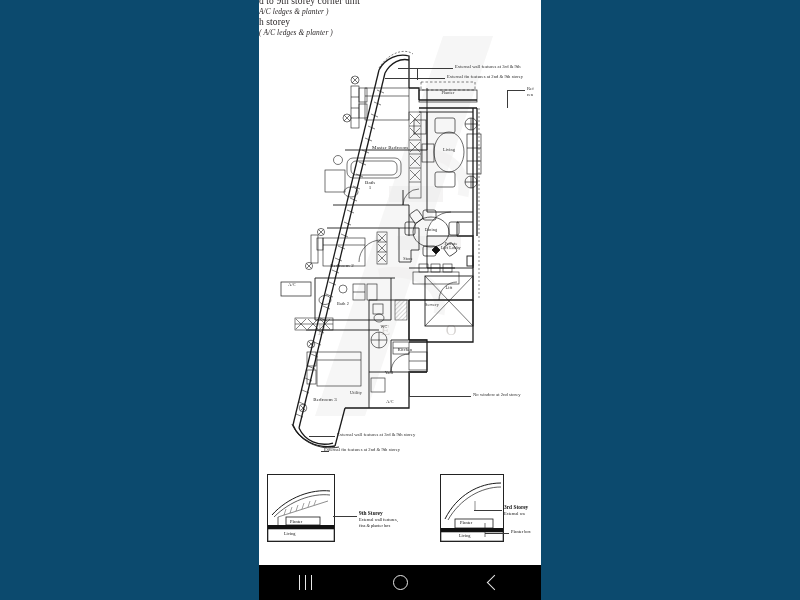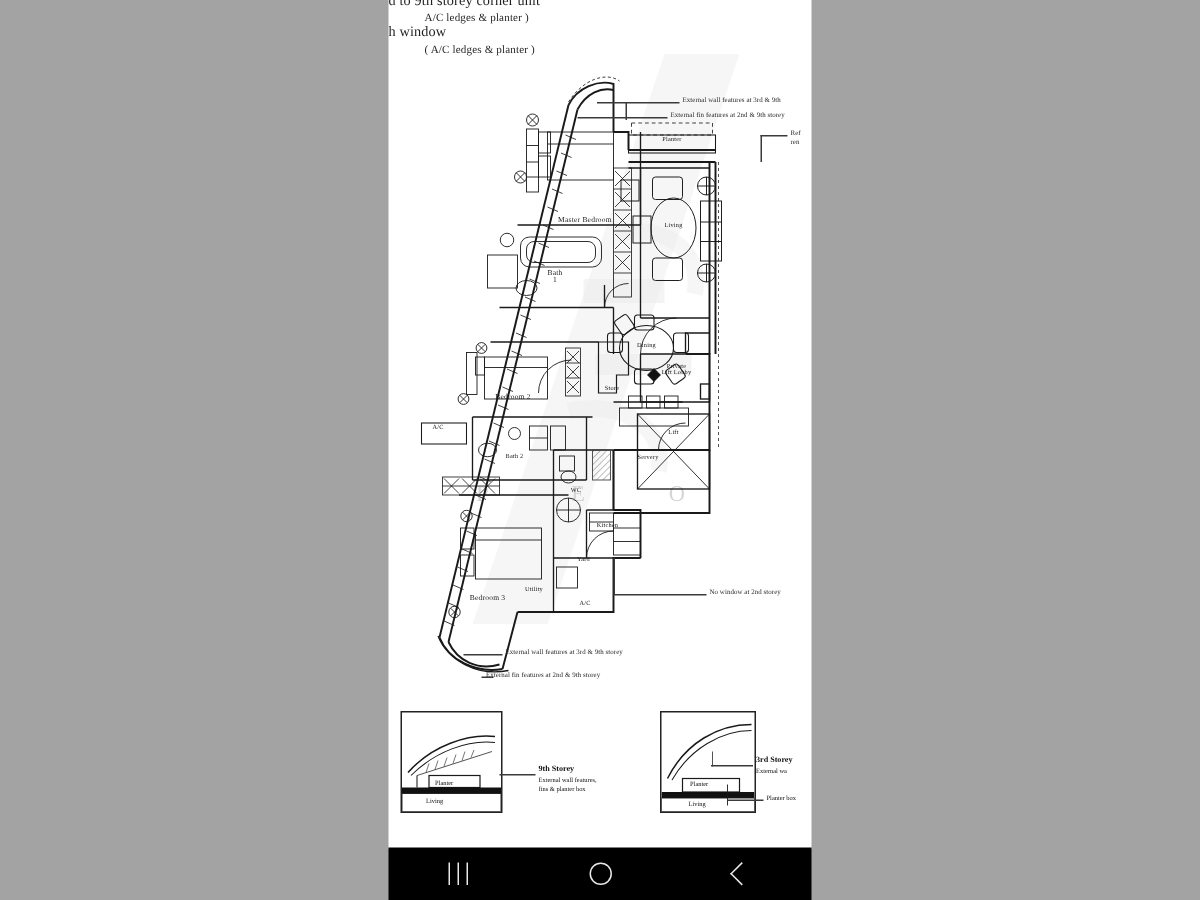--- a/index.html
+++ b/index.html
@@ -14,21 +14,21 @@
     overflow: hidden;
     font-family: "Liberation Serif", serif;
     position: relative;
   }
 
   
   #viewer {
     position: absolute;
     left: 0; top: 0;
     width: 800px; height: 600px;
-    background: #a3a3a3;
+    background: #0c4a6e;
   }
 
   
   #page {
     position: absolute;
     left: 259px;
     top: 0px;
     width: 282px;
     height: 566px;
     background: #ffffff;
@@ -45,23 +45,23 @@
     line-height: 1.0;
   }
   .hdr .ln {
     display: block;
     white-space: nowrap;
     font-size: 9.5px;
     letter-spacing: .1px;
     margin-bottom: 1.6px;
   }
   .hdr .ln.ital {
+    font-style: italic;
     font-size: 7.4px;
     margin-bottom: 2.4px;
-    margin-left: 24px;
   }
   .hdr .ln.clip0 { margin-top: -3px; }
 
   
   .ann {
     position: absolute;
     font-size: 4.6px;
     color: #2a2a2a;
     white-space: nowrap;
     letter-spacing: .05px;
@@ -190,21 +190,21 @@
 </head>
 <body>
 
 <div id="viewer">
 
   <div id="page">
 
     <div class="hdr">
       <span class="ln clip0">d to 9th storey corner unit</span>
       <span class="ln ital">A/C ledges &amp; planter )</span>
-      <span class="ln">h window</span>
+      <span class="ln">h storey</span>
       <span class="ln ital">( A/C ledges &amp; planter )</span>
     </div>
 
     <svg id="wm-diag" viewBox="0 0 240 380">
       <g fill="#c9c6c4" opacity="0.55">
         <path d="M150 0 L200 0 L72 380 L22 380 Z"></path>
       </g>
       <g fill="#bfbcba" opacity="0.5">
         <path d="M96 150 L150 150 L150 166 L96 166 Z"></path>
         <path d="M104 200 L168 200 L168 214 L104 214 Z"></path>

